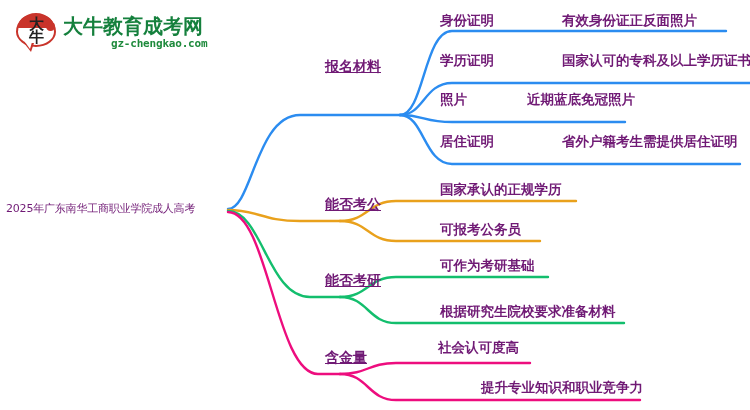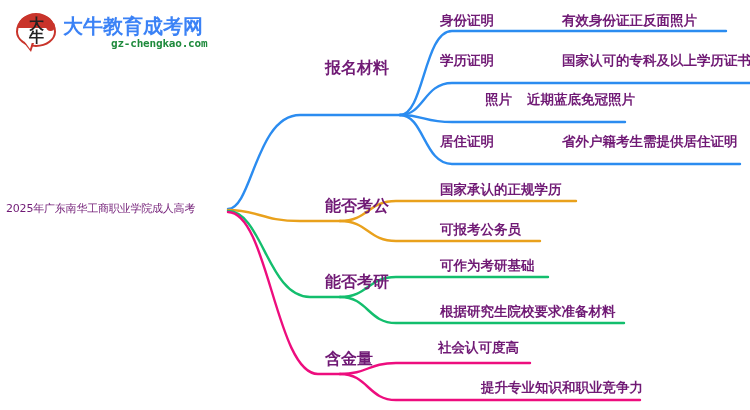--- a/index.html
+++ b/index.html
@@ -88,21 +88,21 @@
     position: absolute;
     right: 3px; top: 11px;
     width: 9px; height: 9px;
     border-radius: 50%;
     background: #C9342B;
   }
   .logo-words { display: flex; flex-direction: column; justify-content: center; }
   .logo-cn {
     font-size: 20px;
     font-weight: bold;
-    color: #3b82f6;
+    color: #15803d;
     letter-spacing: 0px;
     line-height: 22px;
     font-family: "DejaVu Sans", sans-serif;
     white-space: nowrap;
   }
   .logo-en {
     font-size: 11px;
     font-weight: bold;
     color: #1E8A3C;
     line-height: 13px;
@@ -125,22 +125,23 @@
     white-space: nowrap;
     color: #701a75;
     font-family: "DejaVu Sans", sans-serif;
   }
   .root-label {
     font-size: 11px;
     font-weight: normal;
     letter-spacing: -0.2px;
   }
   .branch-label {
-    font-size: 16px;
-    font-weight: bold;
+    font-size: 14px;
+    font-weight: bold;
+    text-decoration: underline;
   }
   .leaf-label {
     font-size: 13.5px;
     font-weight: bold;
   }
   .leaf-desc {
     font-size: 13.5px;
     font-weight: bold;
     font-family: Liberation Serif, serif;
   }
@@ -198,21 +199,21 @@
   <div class="node-label root-label" style="left:6px; top:201px;">2025年广东南华工商职业学院成人高考</div>
 
   <div class="node-label branch-label" style="left:325px; top:58px;">报名材料</div>
 
   <div class="node-label leaf-label" style="left:440px; top:12px;">身份证明</div>
   <div class="node-label leaf-desc" style="left:562px; top:12px;">有效身份证正反面照片</div>
 
   <div class="node-label leaf-label" style="left:440px; top:52px;">学历证明</div>
   <div class="node-label leaf-desc" style="left:562px; top:52px;">国家认可的专科及以上学历证书</div>
 
-  <div class="node-label leaf-label" style="left:440px; top:91px;margin-left:45px;">照片</div>
+  <div class="node-label leaf-label" style="left:440px; top:91px;">照片</div>
   <div class="node-label leaf-desc" style="left:527px; top:91px;">近期蓝底免冠照片</div>
 
   <div class="node-label leaf-label" style="left:440px; top:133px;">居住证明</div>
   <div class="node-label leaf-desc" style="left:562px; top:133px;">省外户籍考生需提供居住证明</div>
 
   <div class="node-label branch-label" style="left:325px; top:196px;">能否考公</div>
 
   <div class="node-label leaf-label" style="left:440px; top:181px;">国家承认的正规学历</div>
   <div class="node-label leaf-label" style="left:440px; top:221px;">可报考公务员</div>
 

